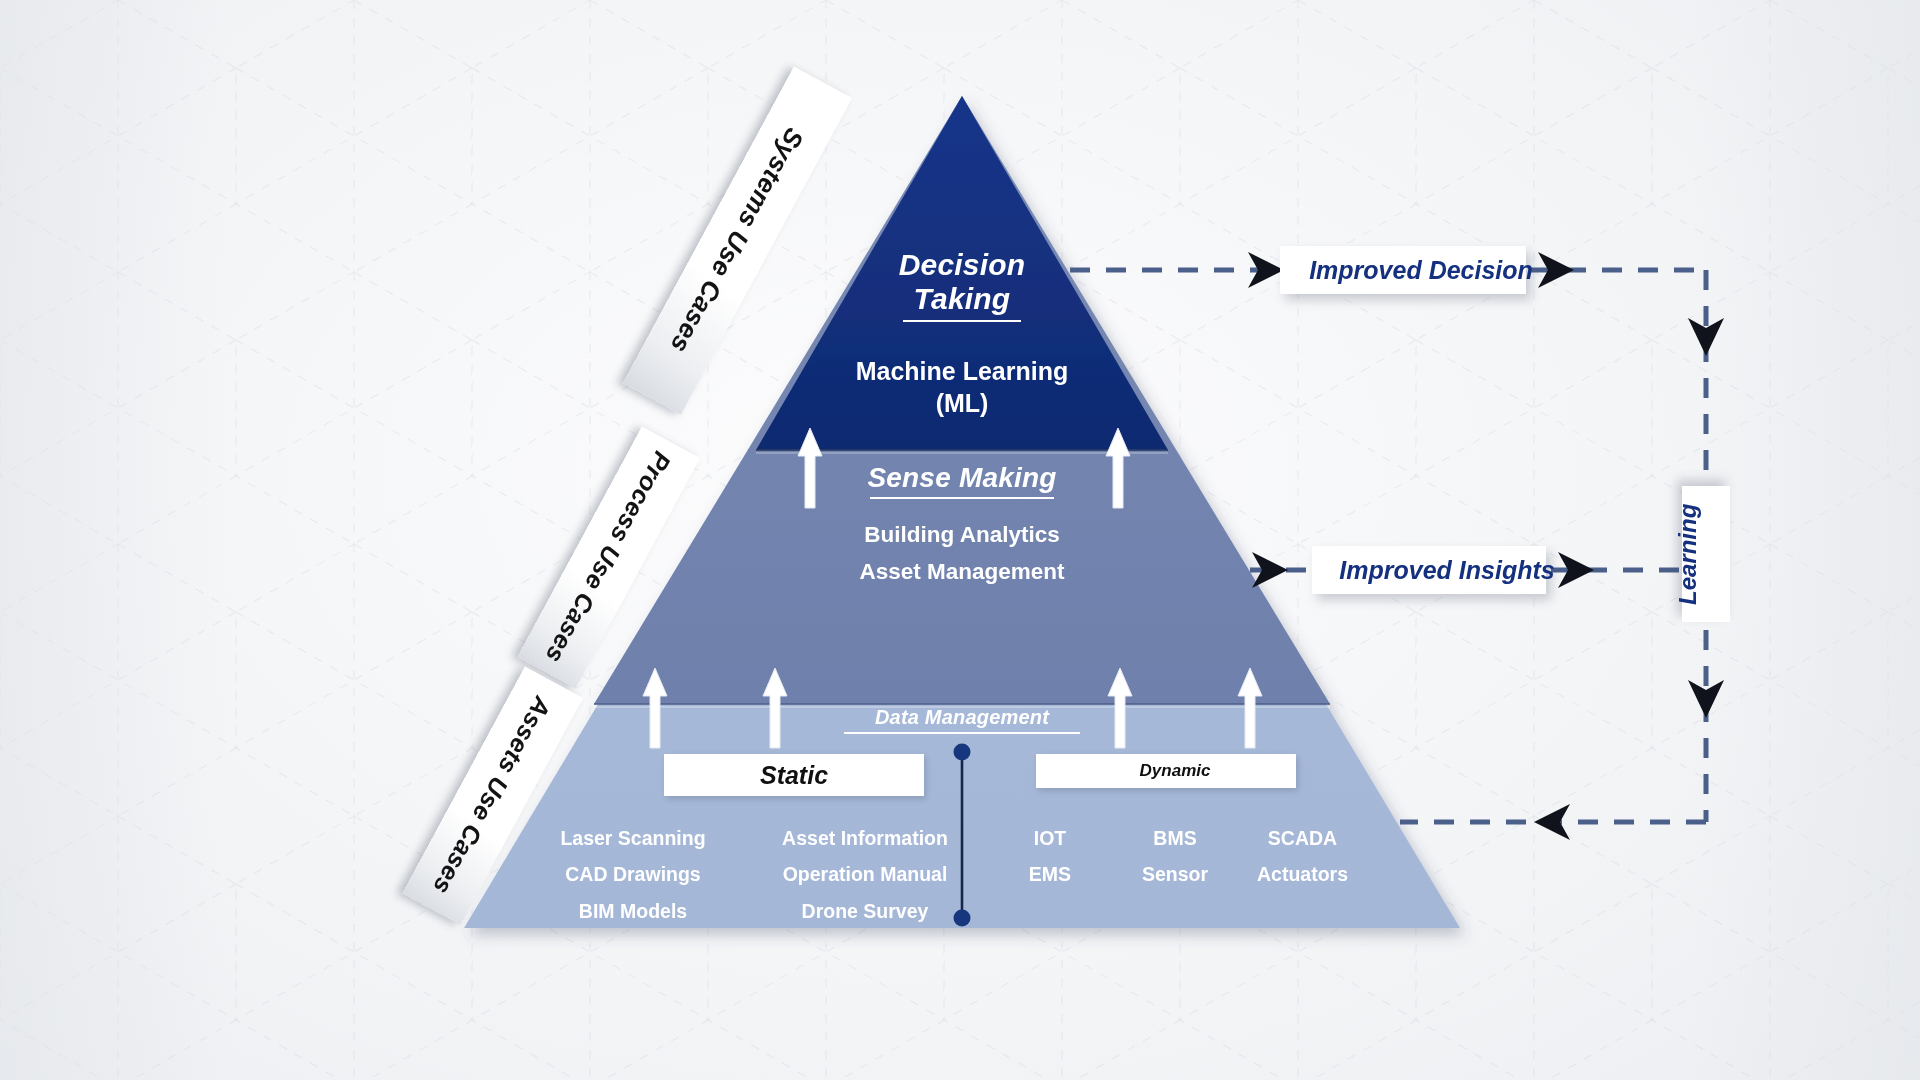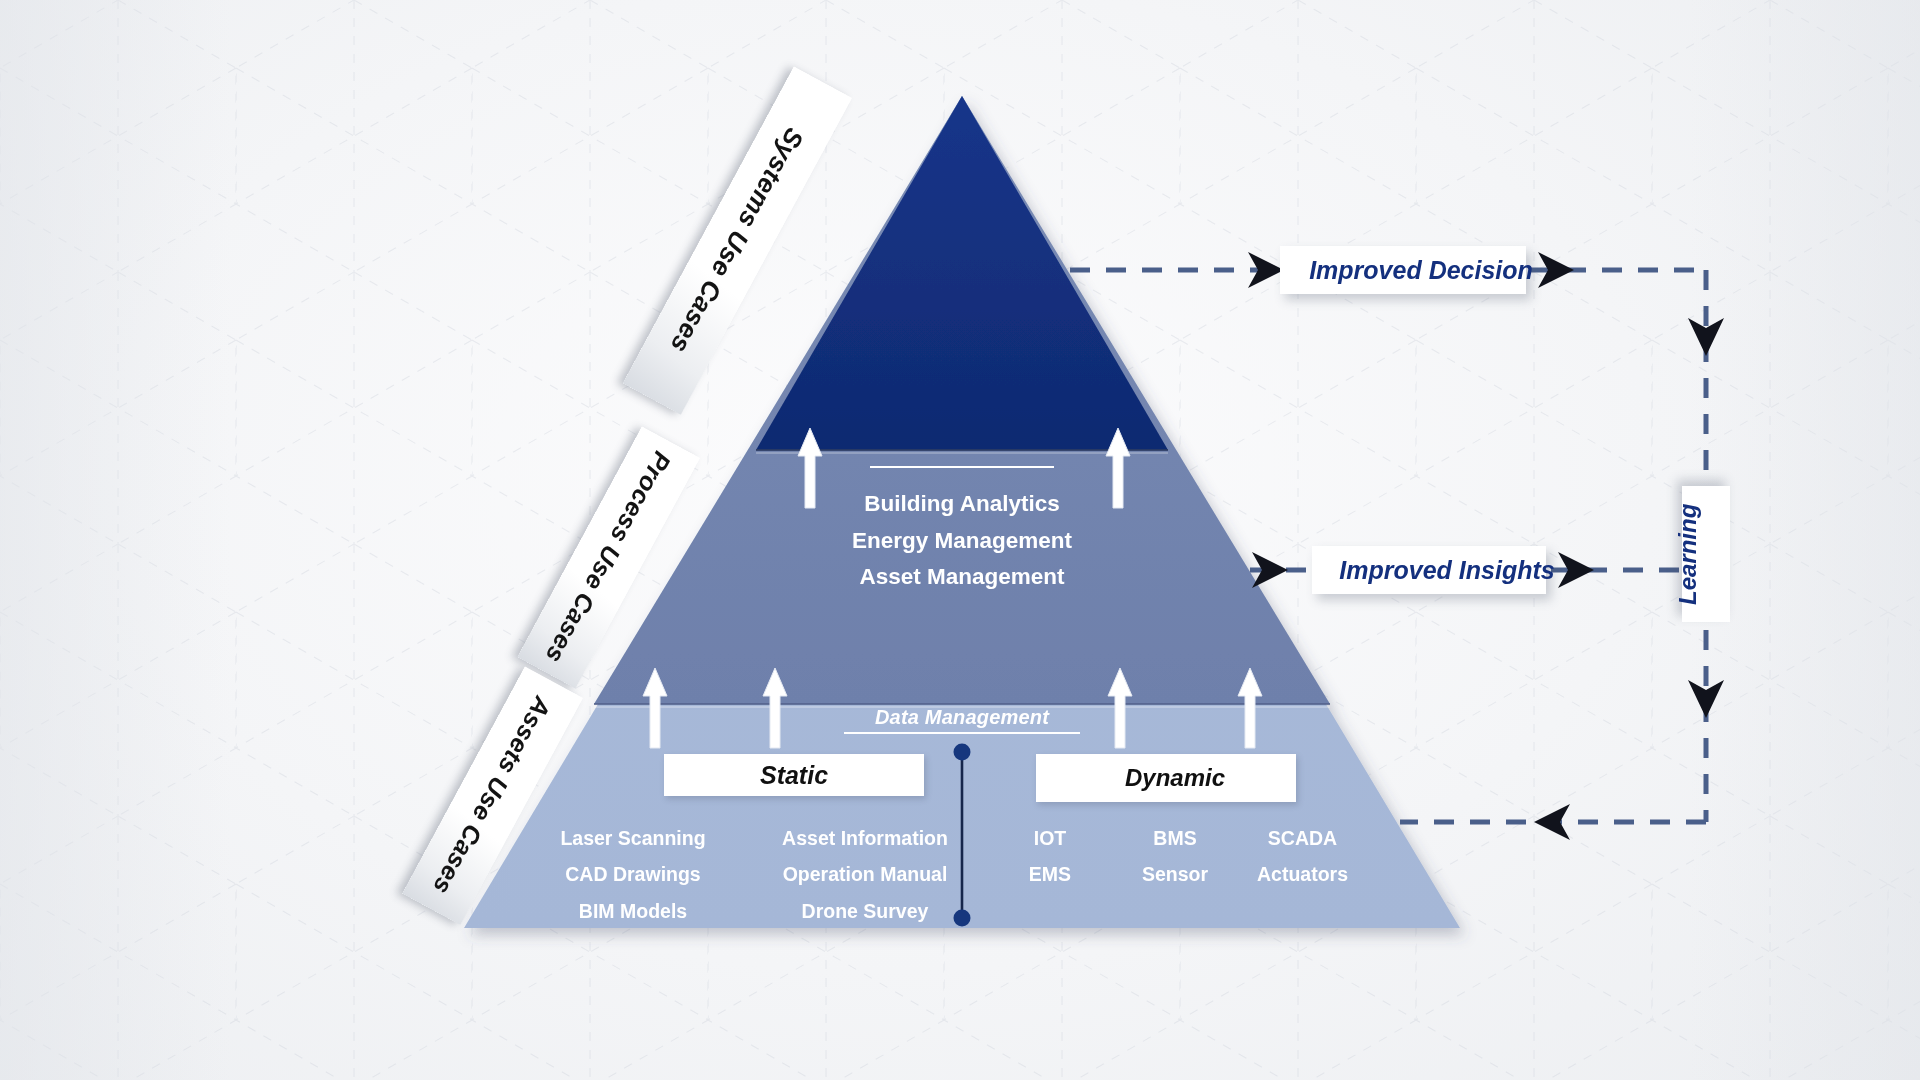--- a/index.html
+++ b/index.html
@@ -182,40 +182,51 @@
     </div>
 
     <div class="band" style="left:700px; top:458px; width:262px; height:66px; transform: rotate(118.4deg);">
       <span class="band-label" style="font-size:25px;">Process Use Cases</span>
     </div>
 
     <div class="band" style="left:583px; top:698px; width:258px; height:66px; transform: rotate(118.4deg);">
       <span class="band-label" style="font-size:25px;">Assets Use Cases</span>
     </div>
 
+    <div class="tier-text" style="left:762px; top:248px; width:400px;">
+      <div class="tier-title" style="font-size:30px;">
+        <span>Decision</span><br>
+        <span>Taking</span>
+        <span class="ul" style="width:118px;"></span>
+      </div>
+      <div style="margin-top:34px; font-size:25px; font-weight:bold; line-height:1.26;">
+        <div>Machine Learning</div>
+        <div>(ML)</div>
+      </div>
+    </div>
 
     <div class="tier-text" style="left:700px; top:462px; width:524px;">
+      <div class="tier-title" style="font-size:28px;">Sense Making</div>
       <span class="ul" style="display:block;width:184px;height:2px;background:#fff;margin:4px auto 0;"></span>
       <div style="margin-top:18px; font-size:22.5px; font-weight:bold; line-height:1.63;">
         <div>Building Analytics</div>
-        <div>Energy Management</div>
         <div>Asset Management</div>
       </div>
     </div>
 
     <div class="tier-text" style="left:700px; top:706px; width:524px;">
       <div class="tier-title" style="font-size:20px;">Data Management</div>
       <span class="ul" style="display:block;width:236px;height:2px;background:#fff;margin:4px auto 0;"></span>
     </div>
 
     <div class="chip" style="left:628px; top:754px; width:260px; height:42px; font-size:25px;margin-left:36px;">
       <span>Static</span>
     </div>
 
-    <div class="chip" style="left:1036px; top:754px; width:260px; height:48px; font-size:24px;padding-left:18px;">
+    <div class="chip" style="left:1036px; top:754px; width:260px; height:34px; font-size:17px;padding-left:18px;">
       <span>Dynamic</span>
     </div>
 
     <div class="leafcol" style="left:538px; top:820px; width:190px; font-size:19.5px;">
       <div>Laser Scanning</div>
       <div>CAD Drawings</div>
       <div>BIM Models</div>
     </div>
     <div class="leafcol" style="left:765px; top:820px; width:200px; font-size:19.5px;">
       <div>Asset Information</div>

